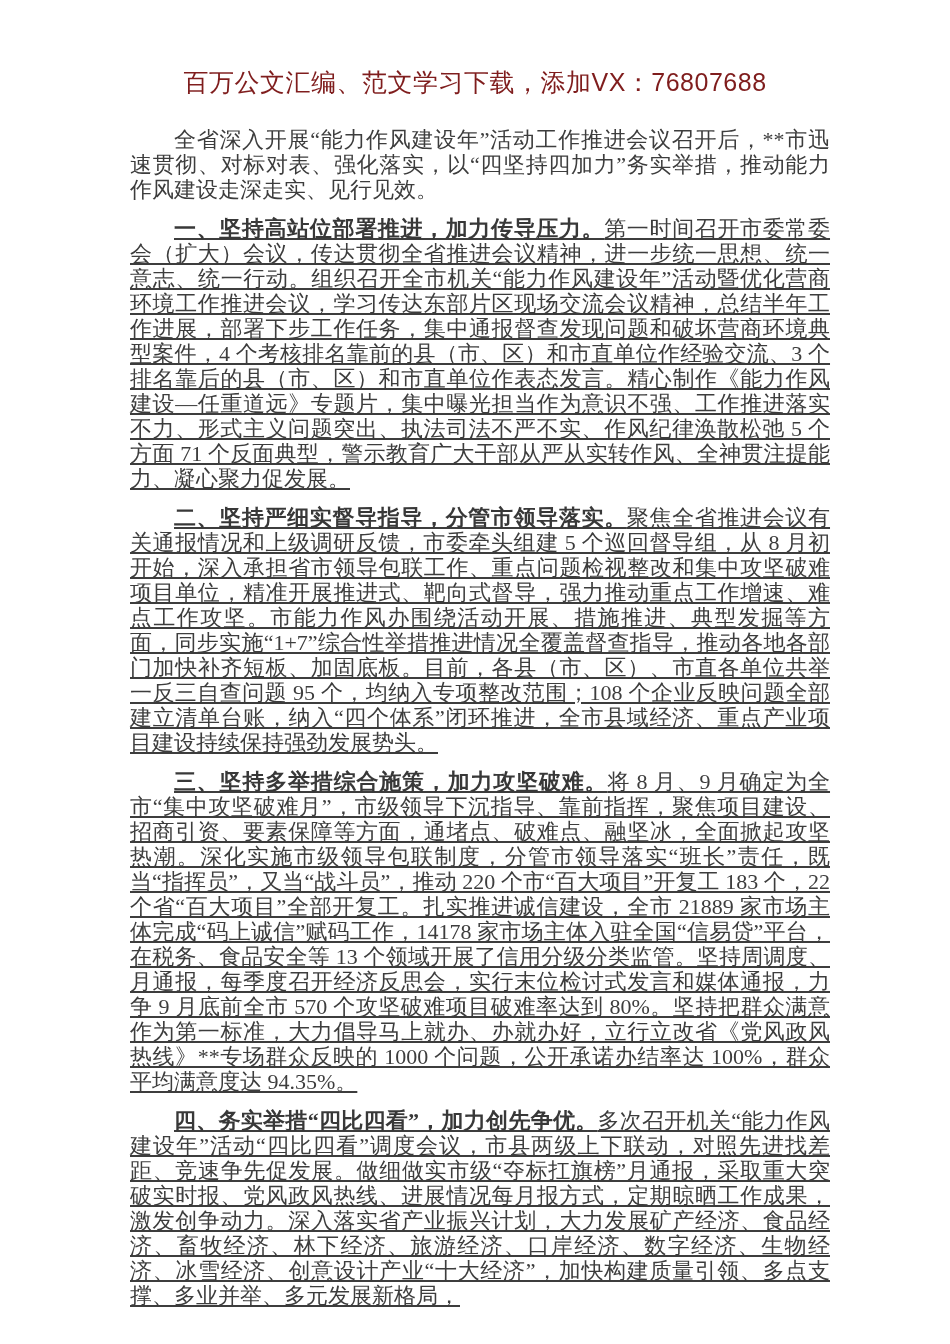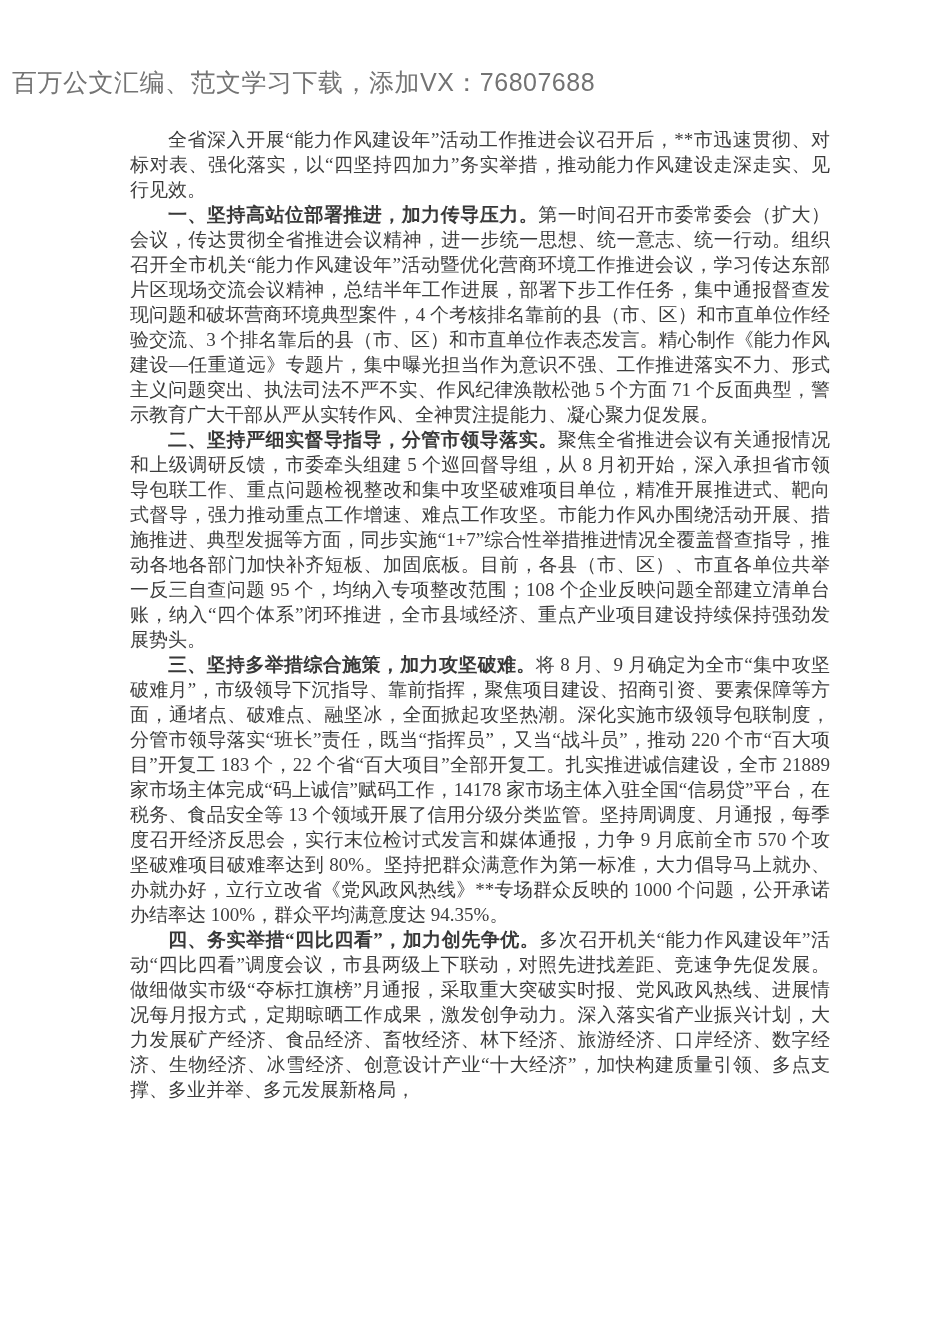--- a/index.html
+++ b/index.html
@@ -8,43 +8,45 @@
     background: #ffffff;
   }
   body {
     width: 950px;
     height: 1344px;
     overflow: hidden;
     position: relative;
   }
   .doc-header {
     margin-top: 66px;
+    text-align: center;
     font-family: "Liberation Sans", "DejaVu Sans", sans-serif;
     font-size: 25px;
     line-height: 32px;
-    color: #737373;
+    color: #7f1d1d;
     letter-spacing: 0.5px;
     font-weight: 500;
-    padding-left: 12px;
   }
   .doc-body {
     width: 700px;
     margin: 29px 120px 0 130px;
     font-family: "Liberation Serif", "DejaVu Serif", serif;
-    font-size: 19px;
+    font-size: 22px;
     line-height: 25px;
     color: #3d3d3d;
     text-align: justify;
     text-justify: inter-ideograph;
   }
   .doc-body p {
     margin: 0;
     text-indent: 2em;
   }
   .doc-body p + p {
+    margin-top: 14px;
+    text-decoration: underline;
   }
   .doc-body strong {
     font-weight: bold;
     color: #383838;
   }
 </style>
 </head>
 <body>
 
 <div class="page">

